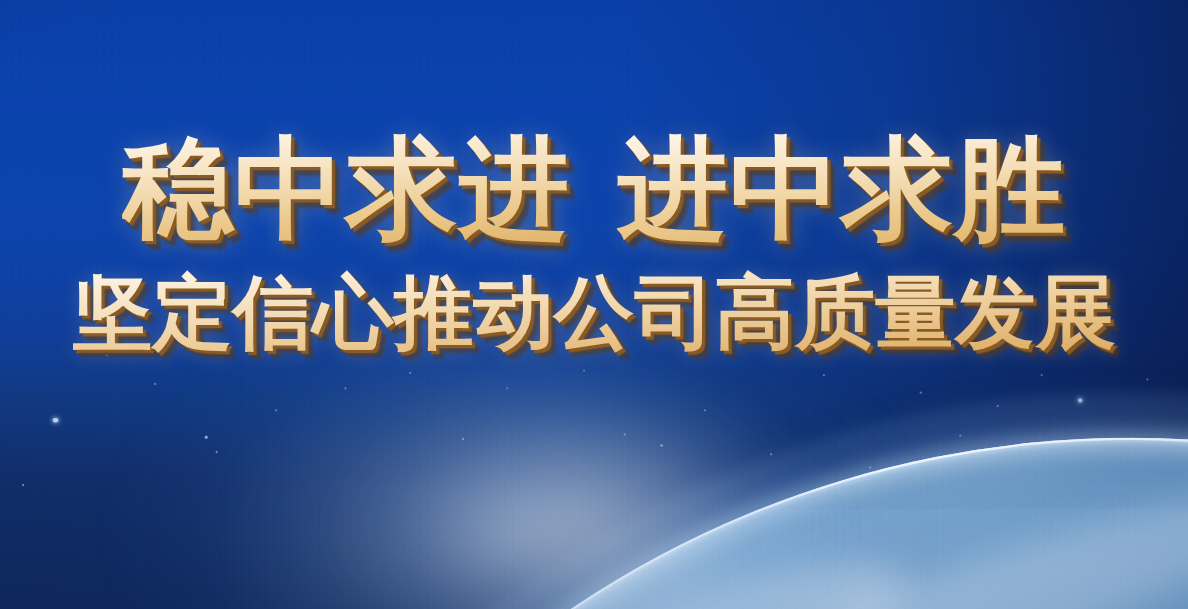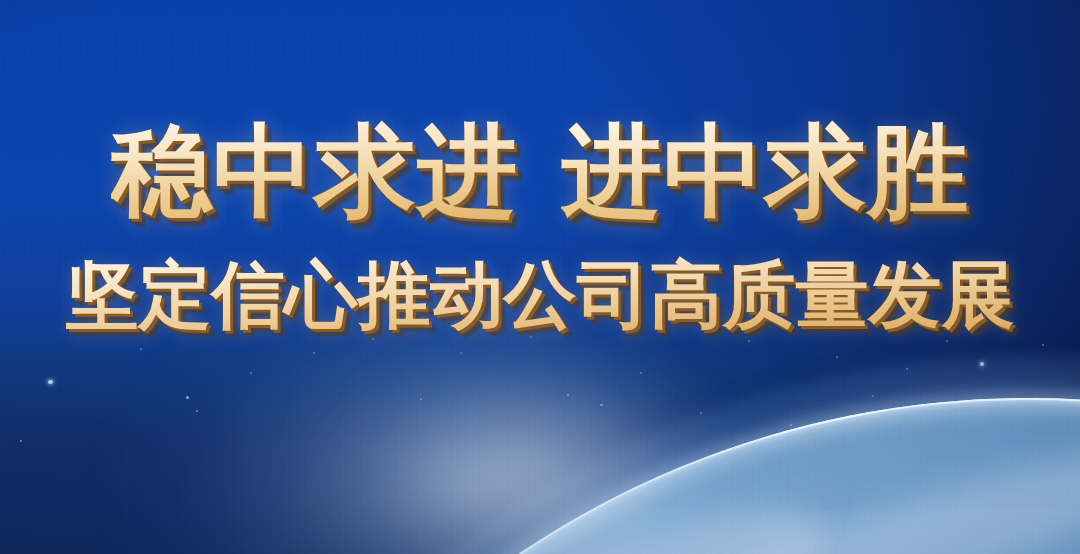--- a/index.html
+++ b/index.html
@@ -248,21 +248,21 @@
     background-clip: text;
     color: transparent;
     -webkit-text-fill-color: transparent;
     filter:
       drop-shadow(3px 3px 0px #8a5a20)
       drop-shadow(4px 5px 1px rgba(86,53,14,0.55))
       drop-shadow(0 0 10px rgba(255,225,170,0.22));
   }
 
   .subhead {
-    top: 252px;
+    top: 242px;
     font-size: 73px;
     line-height: 86px;
     letter-spacing: 0px;
   }
   .subhead .gold {
     background-image: linear-gradient(177deg,
       #fff7e8 0%,
       #fbeed9 14%,
       #f5e0bd 34%,
       #eed0a0 54%,

